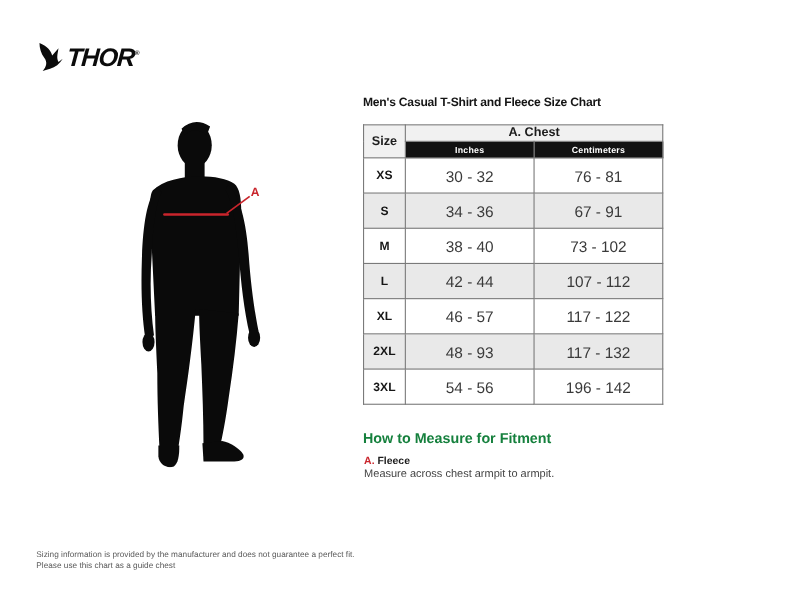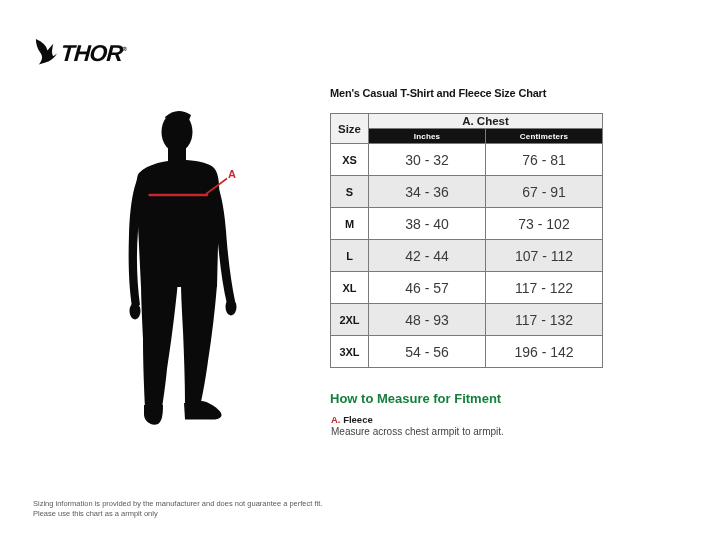--- a/index.html
+++ b/index.html
@@ -184,16 +184,16 @@
 
   <h2 class="measure-heading">How to Measure for Fitment</h2>
   <div class="measure-item">
     <span class="measure-key">A.</span>
     <span class="measure-label">Fleece</span>
   </div>
   <p class="measure-desc">Measure across chest armpit to armpit.</p>
 
   <div class="disclaimer">
     <div>Sizing information is provided by the manufacturer and does not guarantee a perfect fit.</div>
-    <div>Please use this chart as a armpit only</div>
+    <div>Please use this chart as a guide chest</div>
   </div>
 
 </div>
 
 </body></html>

